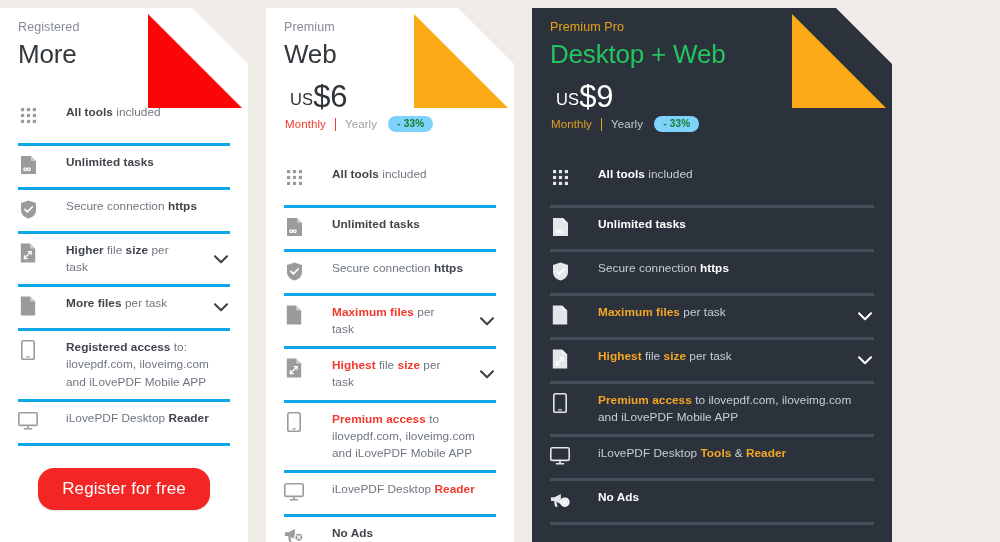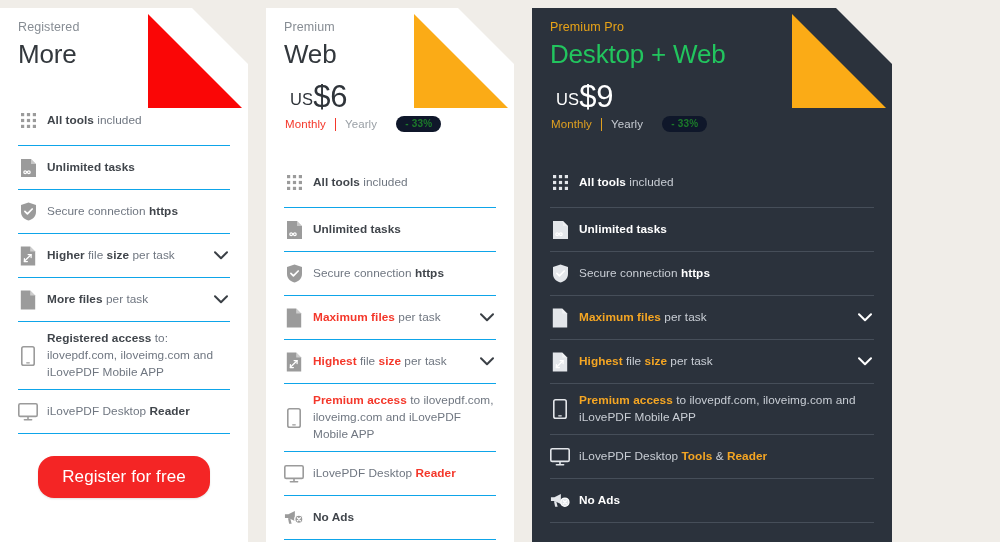--- a/index.html
+++ b/index.html
@@ -119,43 +119,42 @@
   .dark .billing .opt { color: #c6cbd2; }
   .billing .sep {
     width: 1px;
     height: 13px;
     background: #f4372a;
     margin: 0 9px;
     display: inline-block;
   }
   .dark .billing .sep { background: #e0a020; }
   .badge {
-    margin-left: 19px;
-    background: #0f172a;
+    margin-left: 11px;
+    background: #7dd3fc;
     color: #1c7a2a;
     font-size: 10px;
     font-weight: 700;
     letter-spacing: .2px;
     border-radius: 9px;
     padding: 2px 9px 3px 9px;
     line-height: 1.1;
   }
 
   
   .features {
     margin-top: 26px;
     position: relative;
     z-index: 2;
   }
   .feat {
     display: flex;
-    align-items: center;
-    gap: 9px;
+    gap: 28px;
     min-height: 44px;
-    border-bottom: 1px solid #0ea5e9;
+    border-bottom: 3px solid #0ea5e9;
     padding: 8px 0;
     box-sizing: border-box;
   }
   .dark .feat { border-bottom-color: #464e59; }
   .feat:first-child { padding-top: 2px; }
 
   .feat-ico {
     flex: 0 0 20px;
     width: 20px;
     height: 22px;

